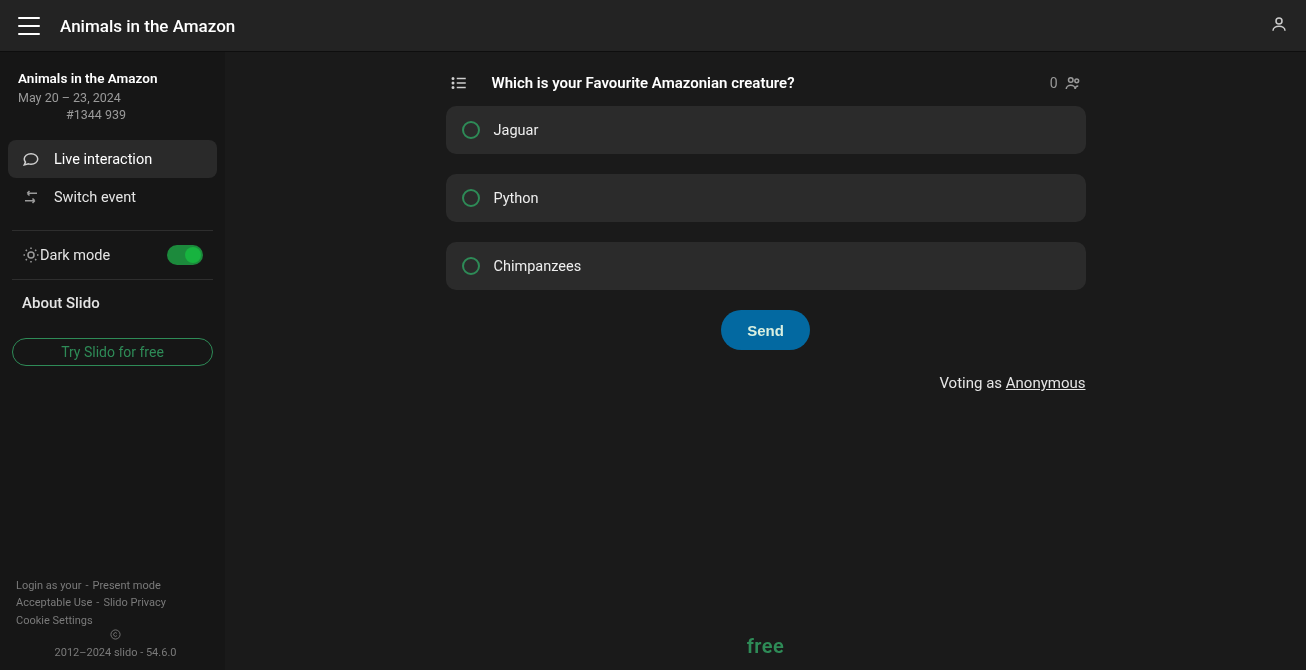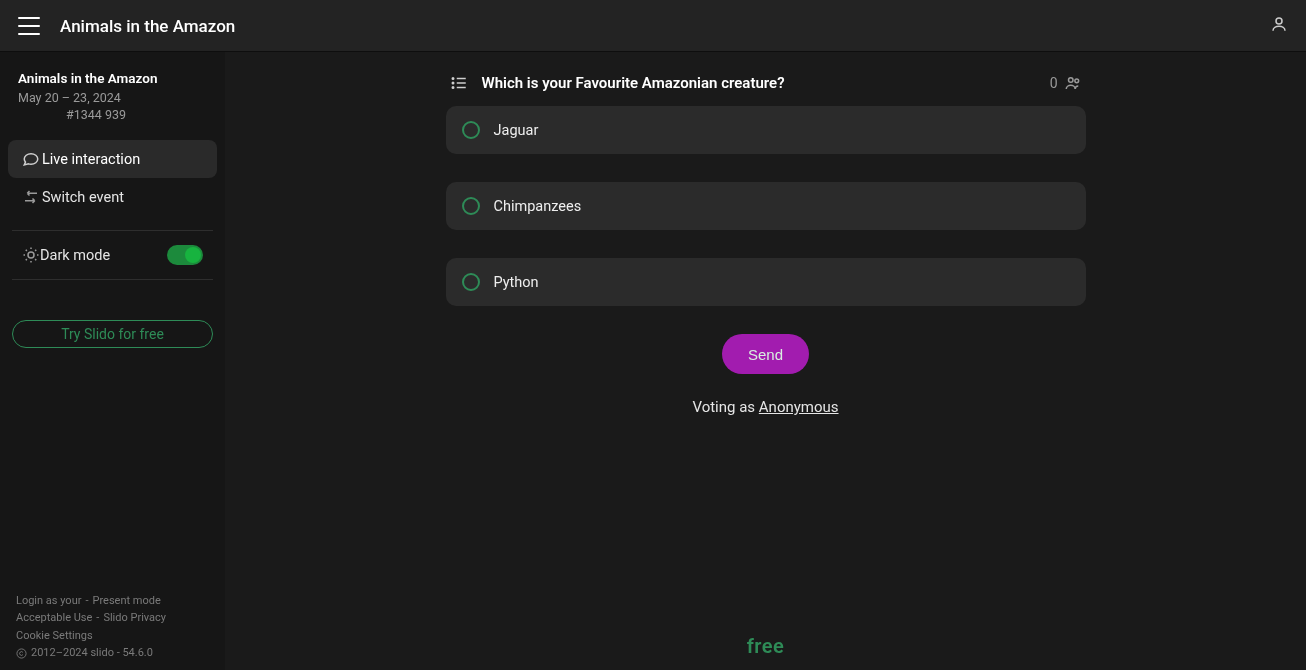--- a/index.html
+++ b/index.html
@@ -35,21 +35,21 @@
     flex-direction: column;
     padding: 18px 8px 10px 8px;
     position: relative;
   }
   .sb-header { padding: 0 10px 14px 10px; }
   .sb-title { font-size: 13.5px; font-weight:600; color:#fff; }
   .sb-sub { font-size: 12.5px; color: #9a9a9a; margin-top: 4px; }
   .sb-code { font-size: 12.5px; color: #9a9a9a; margin-top: 2px; margin-left: 48px; }
   .sb-nav { margin-top: 4px; }
   .sb-item {
-    display:flex; align-items:center; gap:2px;
+    display:flex; align-items:center; gap:14px;
     padding: 10px 14px;
     border-radius: 8px;
     font-size: 14.5px;
     cursor:pointer;
     color:#e5e5e5;
   }
   .sb-item.active { background:#2a2a2a; color:#fff; }
   .sb-item svg { width:18px; height:18px; flex-shrink:0; }
   .sb-divider { height:1px; background:#2e2e2e; margin: 14px 4px; }
   .dark-row { display:flex; align-items:center; justify-content:space-between; padding:0 14px; }
@@ -73,45 +73,45 @@
     display:flex; align-items:center; justify-content:center;
     font-size:14px;
     cursor:pointer;
   }
   .sb-footer {
     position:absolute; bottom:8px; left:16px; right:10px;
     font-size: 11px; color:#7a7a7a; line-height:1.6;
   }
   .sb-footer a { color:#7a7a7a; text-decoration:none; cursor:pointer; }
   .sb-footer .dash { padding:0 4px; }
-  .copyright { display:flex; align-items:center; gap:4px; }
+  .copyright { display:flex; align-items:center; gap:4px;flex-direction:column; }
   .main {
     flex:1; background:#1a1a1a; display:flex; flex-direction:column; align-items:center;
     padding-top: 22px;
     position:relative;
   }
   .poll-wrap { width: 640px; }
   .poll-header { display:flex; align-items:center; justify-content:space-between; margin-bottom:14px; padding:0 4px;}
-  .poll-title-row { display:flex; align-items:center; gap:14px; }
+  .poll-title-row { display:flex; align-items:center; gap:24px; }
   .poll-title { font-size:15px; font-weight:600; color:#fff; }
   .poll-count { display:flex; align-items:center; gap:6px; color:#9a9a9a; font-size:14px; }
   .option {
     background:#2b2b2b; border-radius:10px; height:48px;
     display:flex; align-items:center; gap:14px; padding:0 16px;
-    margin-bottom:28px; cursor:pointer;
+    margin-bottom:20px; cursor:pointer;
   }
   .radio-circle { width:18px; height:18px; border:2px solid #2e8b57; border-radius:50%; flex-shrink:0; }
   .option-label { font-size:14.5px; color:#eee; }
   .send-btn {
     margin: 18px auto 0 auto; display:block;
-    background:#a21caf; color:#d8efe0; border:none;
+    background:#0369a1; color:#d8efe0; border:none;
     height:40px; padding:0 26px; border-radius:22px;
-    font-size:15px; font-weight:400; cursor:pointer;
-  }
-  .voting-as { text-align:center; margin-top:24px; font-size:15px; color:#e5e5e5; }
+    font-size:15px; font-weight:700; cursor:pointer;
+  }
+  .voting-as { text-align:right; margin-top:24px; font-size:15px; color:#e5e5e5; }
   .voting-as .anon { text-decoration:underline; cursor:pointer; }
   .brand-logo {
     position:absolute; bottom:12px; left:50%; transform:translateX(-50%);
     color:#2e8b57; font-size:20px; font-weight:600; letter-spacing:0.5px;
   }
 </style>
 </head>
 <body>
 
 <div class="topbar">
@@ -160,20 +160,21 @@
           <circle cx="12" cy="12" r="4"></circle>
             <path d="M12 2v2M12 20v2M4 12H2M22 12h-2M5 5l1.5 1.5M17.5 17.5L19 19M5 19l1.5-1.5M17.5 6.5L19 5"></path>
         </svg>
         <span>Dark mode</span>
       </div>
       <div class="toggle">
         <div class="knob"></div>
       </div>
     </div>
     <div class="sb-divider"></div>
+    <div class="about">About Slido</div>
     <div class="cta">Try Slido for free</div>
 
     <div class="sb-footer">
       <div>
         <a>Login as your</a><span class="dash">-</span><a>Present mode</a>
       </div>
       <div>
         <a>Acceptable Use</a><span class="dash">-</span><a>Slido Privacy</a>
       </div>
       <div>
@@ -213,25 +214,25 @@
           </svg>
         </div>
       </div>
 
       <div class="option">
         <div class="radio-circle"></div>
         <div class="option-label">Jaguar</div>
       </div>
       <div class="option">
         <div class="radio-circle"></div>
-        <div class="option-label">Chimpanzees</div>
+        <div class="option-label">Python</div>
       </div>
       <div class="option">
         <div class="radio-circle"></div>
-        <div class="option-label">Python</div>
+        <div class="option-label">Chimpanzees</div>
       </div>
 
       <button class="send-btn">Send</button>
 
       <div class="voting-as">
         <span>Voting as </span><span class="anon">Anonymous</span>
       </div>
     </div>
 
     <div class="brand-logo">free</div>

